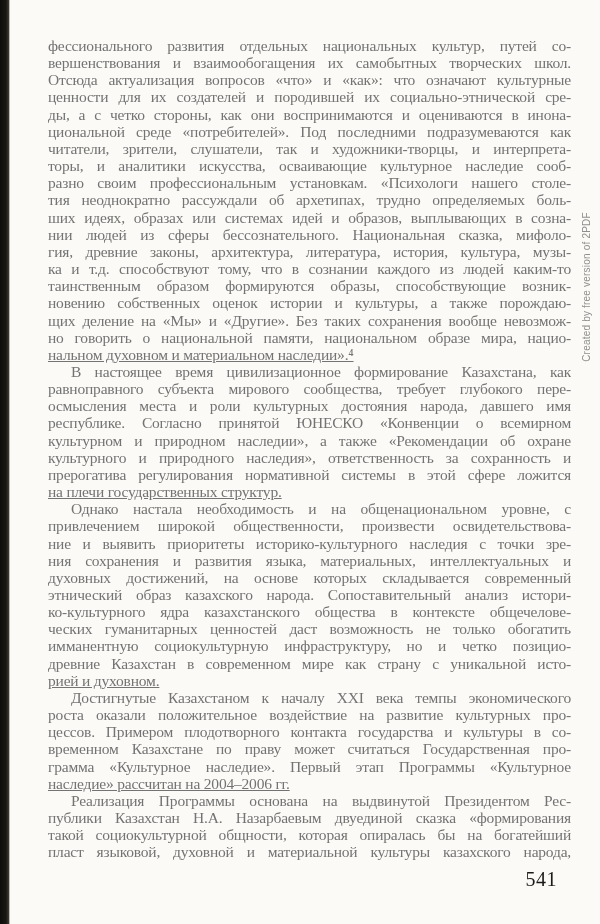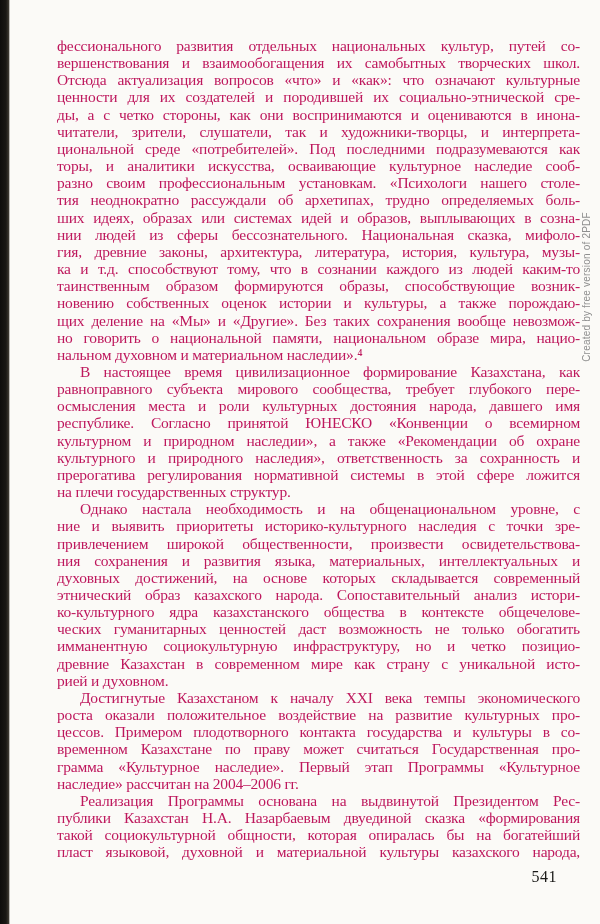--- a/index.html
+++ b/index.html
@@ -21,45 +21,46 @@
   .binding-strip {
     position: absolute;
     left: 0;
     top: 0;
     width: 10px;
     height: 924px;
     background: linear-gradient(90deg, #0e0d0b 0%, #191713 60%, #3a362e 85%, #fbfaf7 100%);
   }
   .body-text {
     position: absolute;
-    left: 57px;
+    left: 48px;
     top: 37px;
     width: 523px;
     font-size: 15.5px;
     line-height: 17.15px;
-    color: #be185d;
+    color: #737373;
     letter-spacing: -0.2px;
   }
   .line {
     text-align: justify;
     text-align-last: justify;
     white-space: nowrap;
     overflow: hidden;
   }
   .line.endline {
     text-align-last: left;
+    text-decoration: underline;
   }
   .line.indent {
     text-indent: 23px;
   }
   .page-number {
     position: absolute;
     top: 868px;
     right: 43px;
-    font-size: 16px;
+    font-size: 20px;
     color: #1b1a18;
     letter-spacing: 0.5px;
   }
   .watermark {
     position: absolute;
     left: 586px;
     top: 287px;
     transform: translate(-50%, -50%) rotate(-90deg);
     white-space: nowrap;
     font-family: "Liberation Sans", sans-serif;
@@ -73,22 +74,22 @@
 
 <div class="page">
   <div class="binding-strip"></div>
 
   <div class="body-text">
       <div class="line">фессионального развития отдельных национальных культур, путей со-</div>
       <div class="line">вершенствования и взаимообогащения их самобытных творческих школ.</div>
       <div class="line">Отсюда актуализация вопросов «что» и «как»: что означают культурные</div>
       <div class="line">ценности для их создателей и породившей их социально-этнической сре-</div>
       <div class="line">ды, а с четко стороны, как они воспринимаются и оцениваются в инона-</div>
+      <div class="line">циональной среде «потребителей». Под последними  подразумеваются как</div>
       <div class="line">читатели, зрители, слушатели, так  и художники-творцы, и интерпрета-</div>
-      <div class="line">циональной среде «потребителей». Под последними  подразумеваются как</div>
       <div class="line">торы, и аналитики искусства, осваивающие культурное наследие сооб-</div>
       <div class="line">разно своим профессиональным установкам. «Психологи нашего столе-</div>
       <div class="line">тия неоднократно рассуждали об архетипах, трудно определяемых боль-</div>
       <div class="line">ших идеях, образах или системах идей и образов, выплывающих в созна-</div>
       <div class="line">нии людей из сферы бессознательного.  Национальная сказка, мифоло-</div>
       <div class="line">гия, древние законы, архитектура, литература, история, культура, музы-</div>
       <div class="line">ка и т.д. способствуют тому, что в сознании каждого из людей каким-то</div>
       <div class="line">таинственным образом формируются образы, способствующие возник-</div>
       <div class="line">новению собственных оценок истории и культуры, а также порождаю-</div>
       <div class="line">щих деление на «Мы» и «Другие». Без таких сохранения вообще невозмож-</div>
@@ -96,22 +97,22 @@
       <div class="line endline">нальном духовном и материальном наследии».⁴</div>
       <div class="line indent">В настоящее время цивилизационное формирование Казахстана, как</div>
       <div class="line">равноправного субъекта мирового сообщества, требует глубокого пере-</div>
       <div class="line">осмысления места и роли культурных достояния народа, давшего имя</div>
       <div class="line">республике. Согласно принятой ЮНЕСКО «Конвенции о всемирном</div>
       <div class="line">культурном и природном наследии», а также «Рекомендации об охране</div>
       <div class="line">культурного и природного наследия», ответственность за сохранность и</div>
       <div class="line">прерогатива регулирования нормативной системы в этой сфере ложится</div>
       <div class="line endline">на плечи государственных структур.</div>
       <div class="line indent">Однако настала необходимость и на общенациональном уровне, с</div>
+      <div class="line">привлечением широкой общественности, произвести  освидетельствова-</div>
       <div class="line">ние и выявить приоритеты историко-культурного наследия с точки зре-</div>
-      <div class="line">привлечением широкой общественности, произвести  освидетельствова-</div>
       <div class="line">ния сохранения и развития языка, материальных, интеллектуальных и</div>
       <div class="line">духовных достижений, на основе которых складывается современный</div>
       <div class="line">этнический образ казахского народа. Сопоставительный анализ истори-</div>
       <div class="line">ко-культурного ядра казахстанского общества в контексте общечелове-</div>
       <div class="line">ческих гуманитарных ценностей даст возможность не только обогатить</div>
       <div class="line">имманентную социокультурную инфраструктуру, но и четко позицио-</div>
       <div class="line">древние Казахстан в современном мире как страну с уникальной исто-</div>
       <div class="line endline">рией и духовном.</div>
       <div class="line indent">Достигнутые Казахстаном к началу XXI века темпы экономического</div>
       <div class="line">роста оказали положительное воздействие на развитие культурных про-</div>

